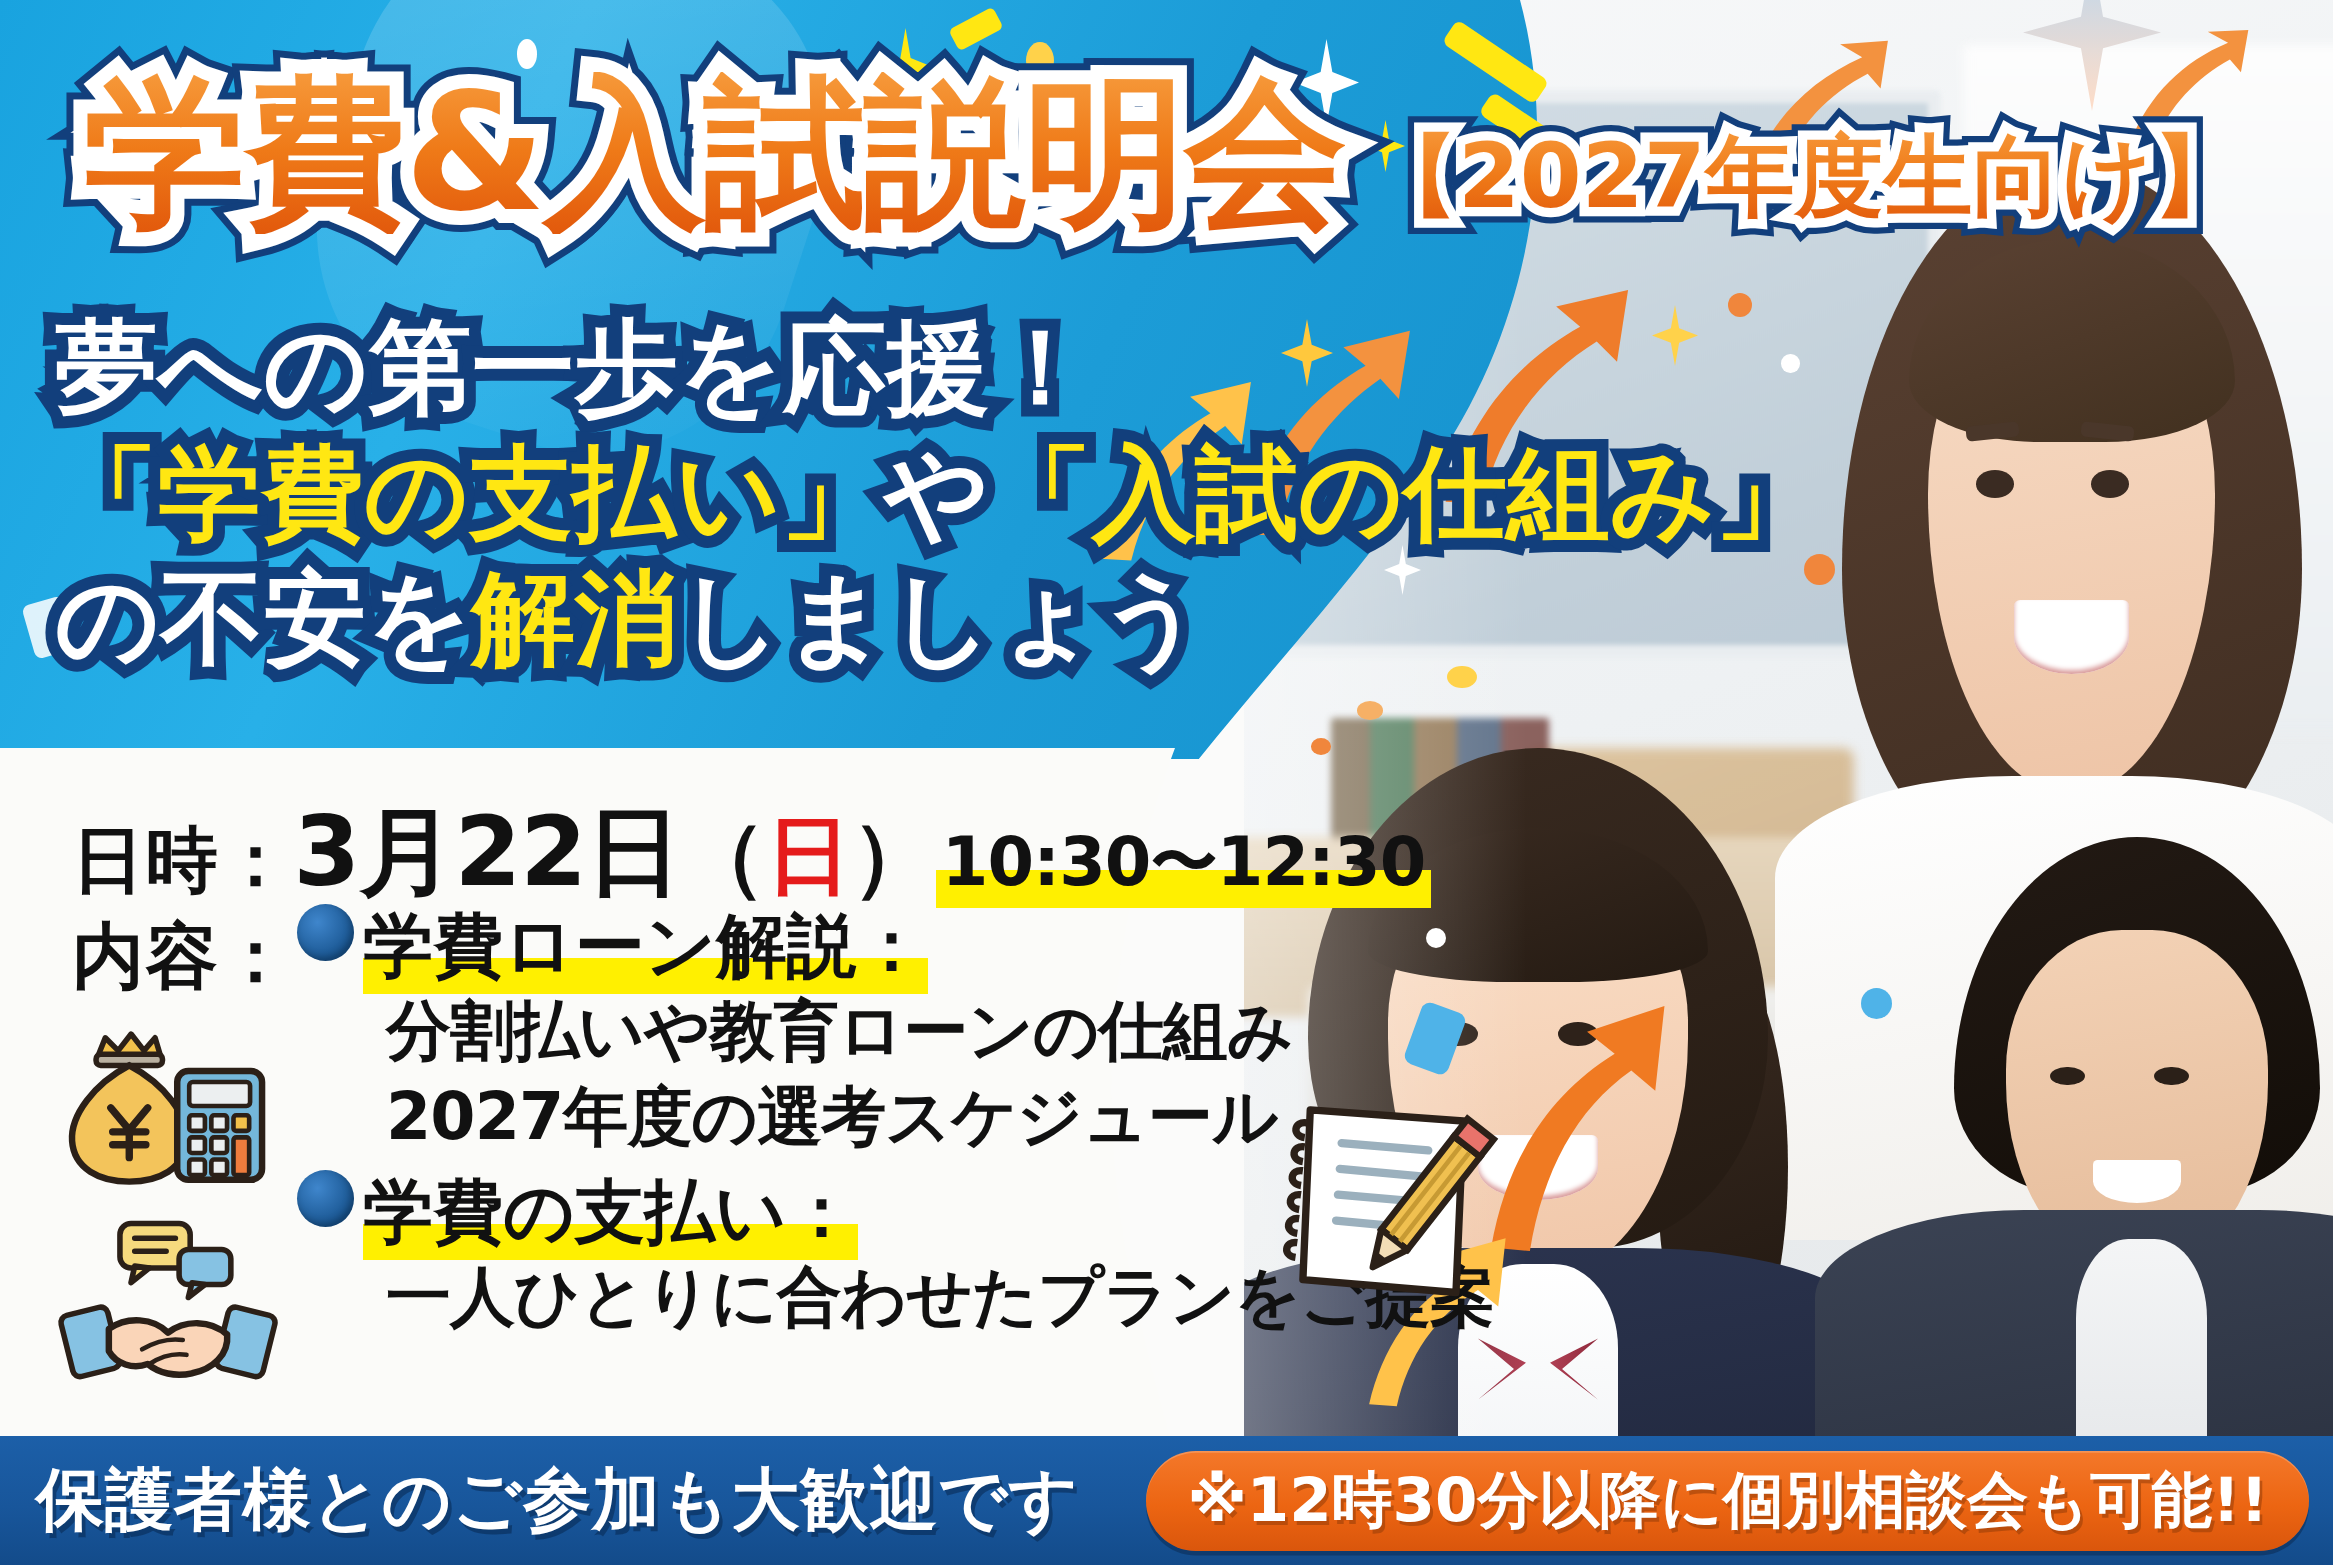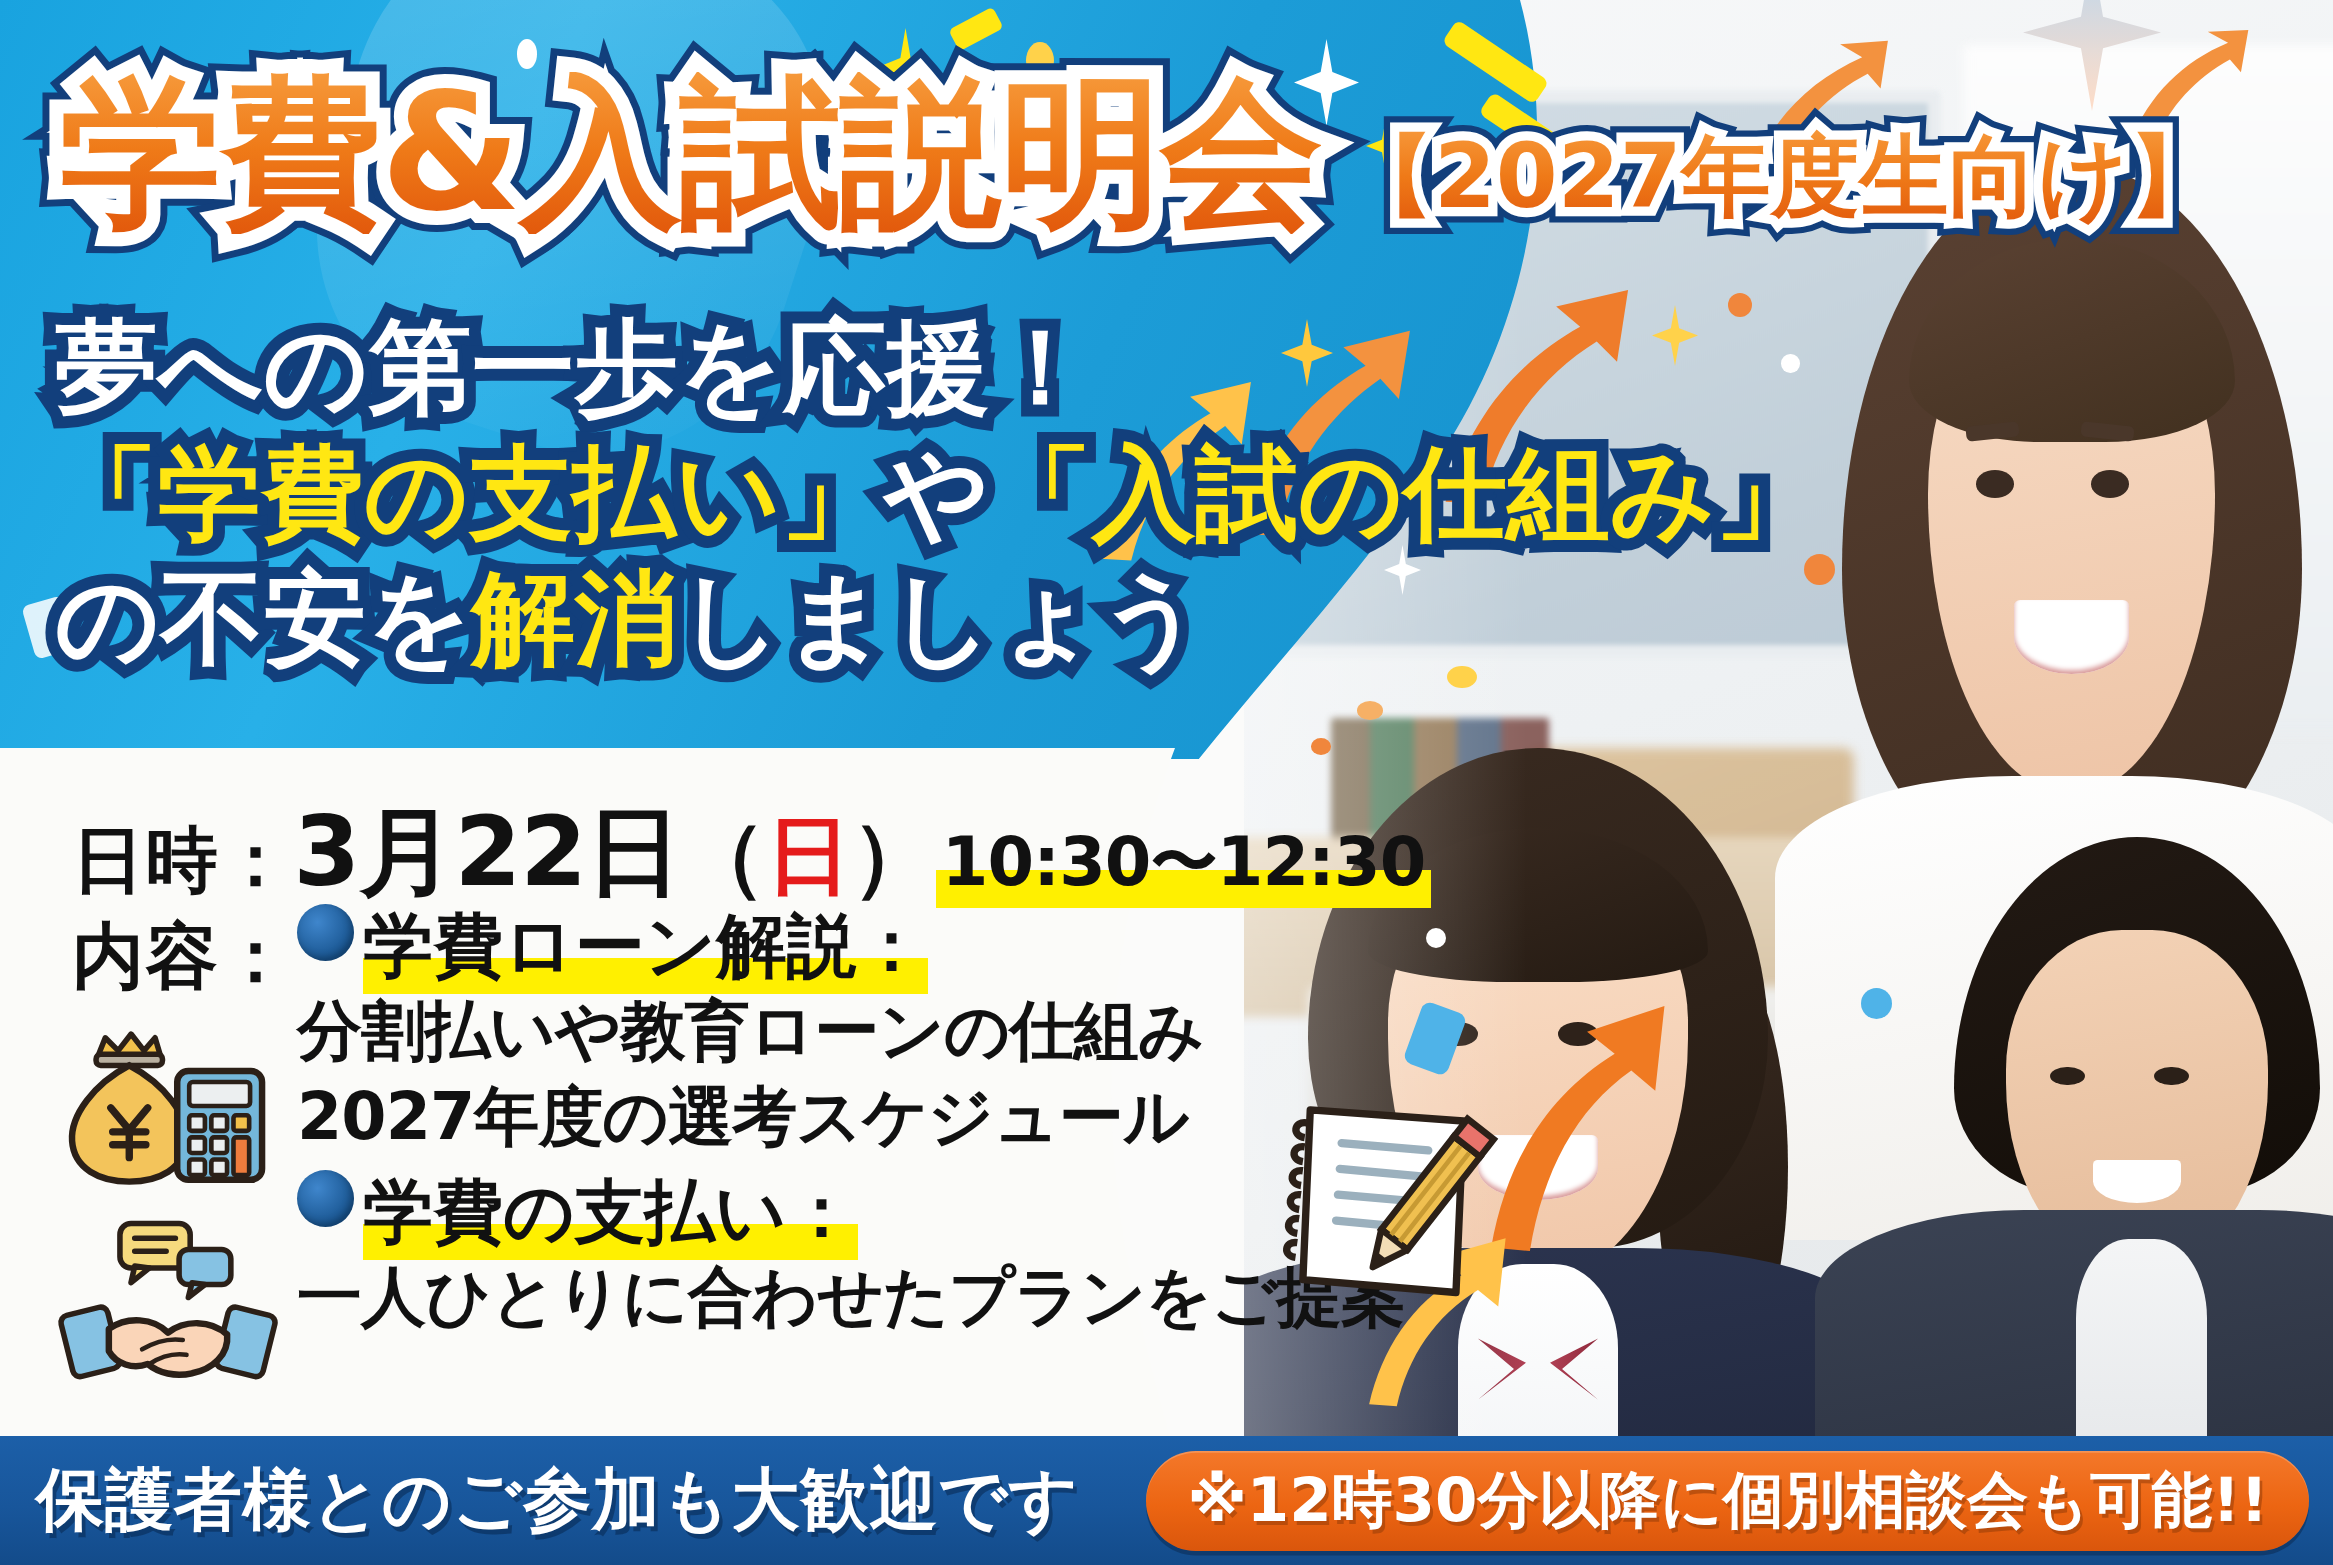--- a/index.html
+++ b/index.html
@@ -105,21 +105,21 @@
     clip-path: path("M0,0 L1175,0 C1130,120 1108,250 1112,370 C1116,500 1150,620 1190,760 L0,760 Z");
   }
   .spark { position:absolute; z-index:3;
     clip-path:polygon(50% 0%,59% 38%,100% 50%,59% 62%,50% 100%,41% 62%,0% 50%,41% 38%); }
   .dot { position:absolute; border-radius:50%; z-index:3; }
   .conf { position:absolute; border-radius:2.8px; z-index:3; }
 
   .arrow { position:absolute; z-index:3; }
 
   
-  .titlewrap { position:absolute; left:60px; top:72px; z-index:6; display:flex; align-items:flex-end; gap:24px; }
+  .titlewrap { position:absolute; left:84px; top:72px; z-index:6; display:flex; align-items:flex-end; gap:24px; }
   .title-main {
     font-size:162px; font-weight:900; letter-spacing:-1.8px; line-height:1;
     color:#ef7c1c;
     background:linear-gradient(180deg,#f6993a 0%,#ef7a18 48%,#e2590c 100%);
     -webkit-background-clip:text; background-clip:text; -webkit-text-fill-color:transparent;
     filter:drop-shadow(0 0 0 #fff);
     paint-order:stroke fill;
     -webkit-text-stroke:0;
     position:relative;
   }
@@ -167,21 +167,21 @@
   .cont-label { position:absolute; left:72px; top:909px; z-index:7;
     font-size:72px; font-weight:900; color:#111; letter-spacing:1.8px; }
   .clist { position:absolute; left:297px; top:900px; z-index:7; }
   .citem { margin-bottom:5.5px; }
   .chead { display:flex; align-items:flex-start; white-space:nowrap; }
   .bullet { width:57px; height:57px; border-radius:50%;
     background:radial-gradient(circle at 36% 32%,#3f86cc,#18548f 72%); margin-right:9.2px; flex:0 0 auto;
     box-shadow:inset -2.8px -3.7px 7.4px rgba(0,0,0,.25); position:relative; top:3.7px; }
   .chead-txt { font-size:70px; font-weight:900; color:#111; letter-spacing:0px;
     background:linear-gradient(180deg,rgba(255,241,0,0) 62%,#fff000 62%,#fff000 100%); padding:0 1.8px 0 0; }
-  .csub { font-size:65px; font-weight:900; color:#111; margin-top:-7.4px; letter-spacing:-0.9px; }
+  .csub { font-size:65px; font-weight:900; color:#111; margin-left:89px; margin-top:-7.4px; letter-spacing:-0.9px; }
 
   
   .icon-money { position:absolute; left:57px; top:1023px; width:222px; height:166px; z-index:7; }
   .icon-hand  { position:absolute; left:57px; top:1218px; width:222px; height:171px; z-index:7; }
   .icon-note  { position:absolute; left:1266px; top:1082px; width:249px; height:231px; z-index:7; }
 
   
   .banner { position:absolute; left:0; bottom:0; width:2333px; height:129px; z-index:9;
     background:linear-gradient(180deg,#1c5fa8 0%,#18569b 55%,#134b8a 100%);
     display:flex; align-items:center; }

